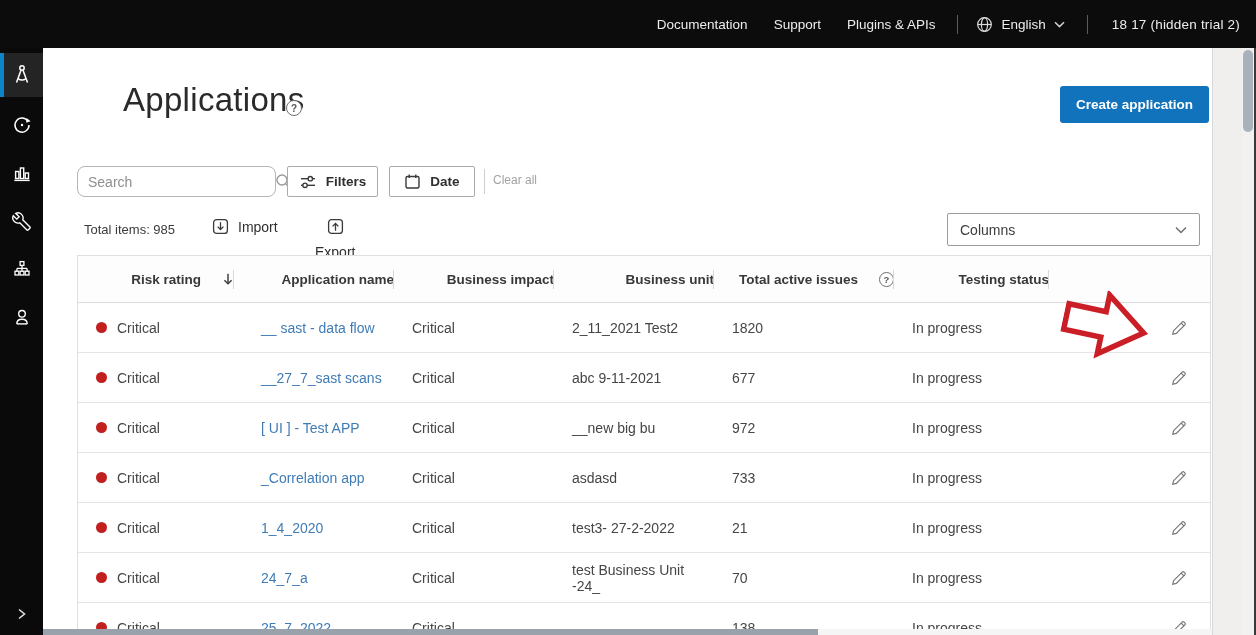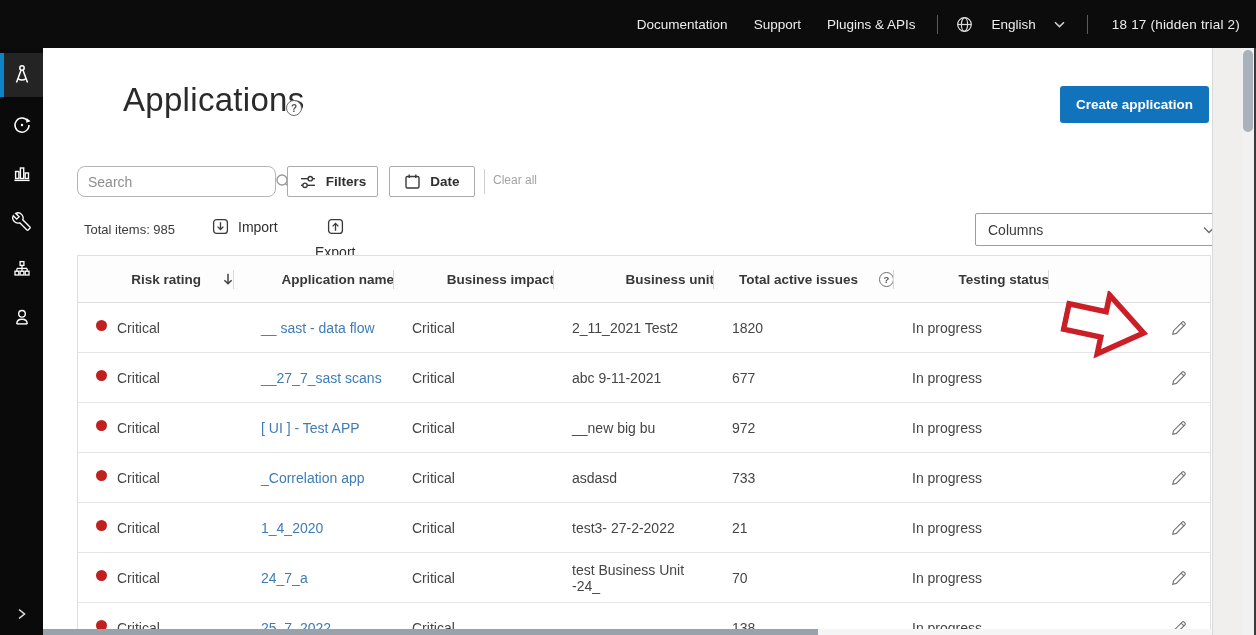--- a/index.html
+++ b/index.html
@@ -11,21 +11,21 @@
   }
 
   
   .topbar {
     position:absolute; left:0; top:0; width:1256px; height:48px;
     background:#0c0c0c; display:flex; align-items:center; justify-content:flex-end;
     padding-right:16px; color:#ededed; font-size:13.5px;
   }
   .topbar a { color:#ededed; text-decoration:none; margin-left:26px; cursor:pointer; }
   .tb-sep { width:1px; height:19px; background:#5c5c5c; margin:0 18px 0 22px; }
-  .lang { display:flex; align-items:center; gap:18px; cursor:pointer; }
+  .lang { display:flex; align-items:center; gap:8px; cursor:pointer; }
   .tenant { margin-left:6px; letter-spacing:.2px; }
 
   
   .sidebar { position:absolute; left:0; top:48px; width:43px; height:587px; background:#0a0a0a; }
   .nav-item { height:48px; display:flex; align-items:center; justify-content:center; cursor:pointer; }
   .nav-item.active { height:44px; margin-top:5px; margin-bottom:4px; background:#242424; border-left:4px solid #0c85c8; }
   .nav-item.active svg { margin-left:-4px; }
   .sb-expand { position:absolute; bottom:14px; left:0; width:43px; display:flex; justify-content:center; cursor:pointer; }
 
   
@@ -54,34 +54,34 @@
   .btn-filters { left:244px; width:91px; }
   .btn-date { left:346px; width:86px; }
   .divider-v { position:absolute; left:441px; top:121px; width:1px; height:25px; background:#cfcfcf; }
   .clear-all { position:absolute; left:450px; top:125px; font-size:12px; color:#a3a3a3; cursor:pointer; }
 
   .total-items { position:absolute; left:41px; top:174px; font-size:13px; color:#3b3b3b; }
   .io-btn { position:absolute; top:170px; display:flex; align-items:center; gap:9px;
     font-size:14px; font-weight:500; color:#2f2f2f; cursor:pointer; }
   .io-import { left:169px; } .io-export { left:272px;flex-direction:column; }
 
-  .columns-dd { position:absolute; left:932px; top:165px; width:253px; height:33px;
+  .columns-dd { position:absolute; left:904px; top:165px; width:253px; height:33px;
     border:1px solid #9c9c9c; border-radius:2px; background:#fff; display:flex; align-items:center;
     justify-content:space-between; padding:0 12px; font-size:14px; color:#3c3c3c; cursor:pointer; }
 
   
   .table { position:absolute; left:34px; top:207px; width:1134px; height:380px; background:#fff;
     border:1px solid #dfdfdf; border-bottom:none; overflow:hidden; }
   .thead, .trow { display:grid; grid-template-columns:156px 160px 160px 160px 180px 155px auto; align-items:center; }
   .thead { height:47px; border-bottom:1px solid #dcdcdc; background:#fdfdfd;
     font-size:13.5px; font-weight:700; color:#383838; }
   .thead .hcell { position:relative; padding-left:18px; height:100%; display:flex; align-items:center; gap:21px; cursor:pointer;justify-content:flex-end; }
   .thead .hcell.sep::after { content:""; position:absolute; right:0; top:14px; height:19px; width:1px; background:#d8d8d8; }
   .trow { height:50px; border-bottom:1px solid #e4e4e4; font-size:14px; color:#454545; }
-  .cell { padding-left:18px; display:flex; }
+  .cell { padding-left:18px; display:flex; align-items:center; }
   .dot { width:11px; height:11px; border-radius:50%; background:#c1201e; margin-right:10px; flex:0 0 auto; }
   .applink { color:#3f7cb6; text-decoration:none; cursor:pointer;margin-left:9px; }
   .c-edit { justify-content:flex-end; padding-right:22px; cursor:pointer; }
 
   
   .annotation-arrow { position:absolute; left:1019px; top:243px; transform:rotate(12deg); }
 
   
   .gutter { position:absolute; left:1212px; top:48px; width:30px; height:587px; background:#f0efee; border-left:1px solid #d9d9d9; }
   .vscroll-track { position:absolute; left:1242px; top:48px; width:12px; height:587px; background:#f1f1f1; }

